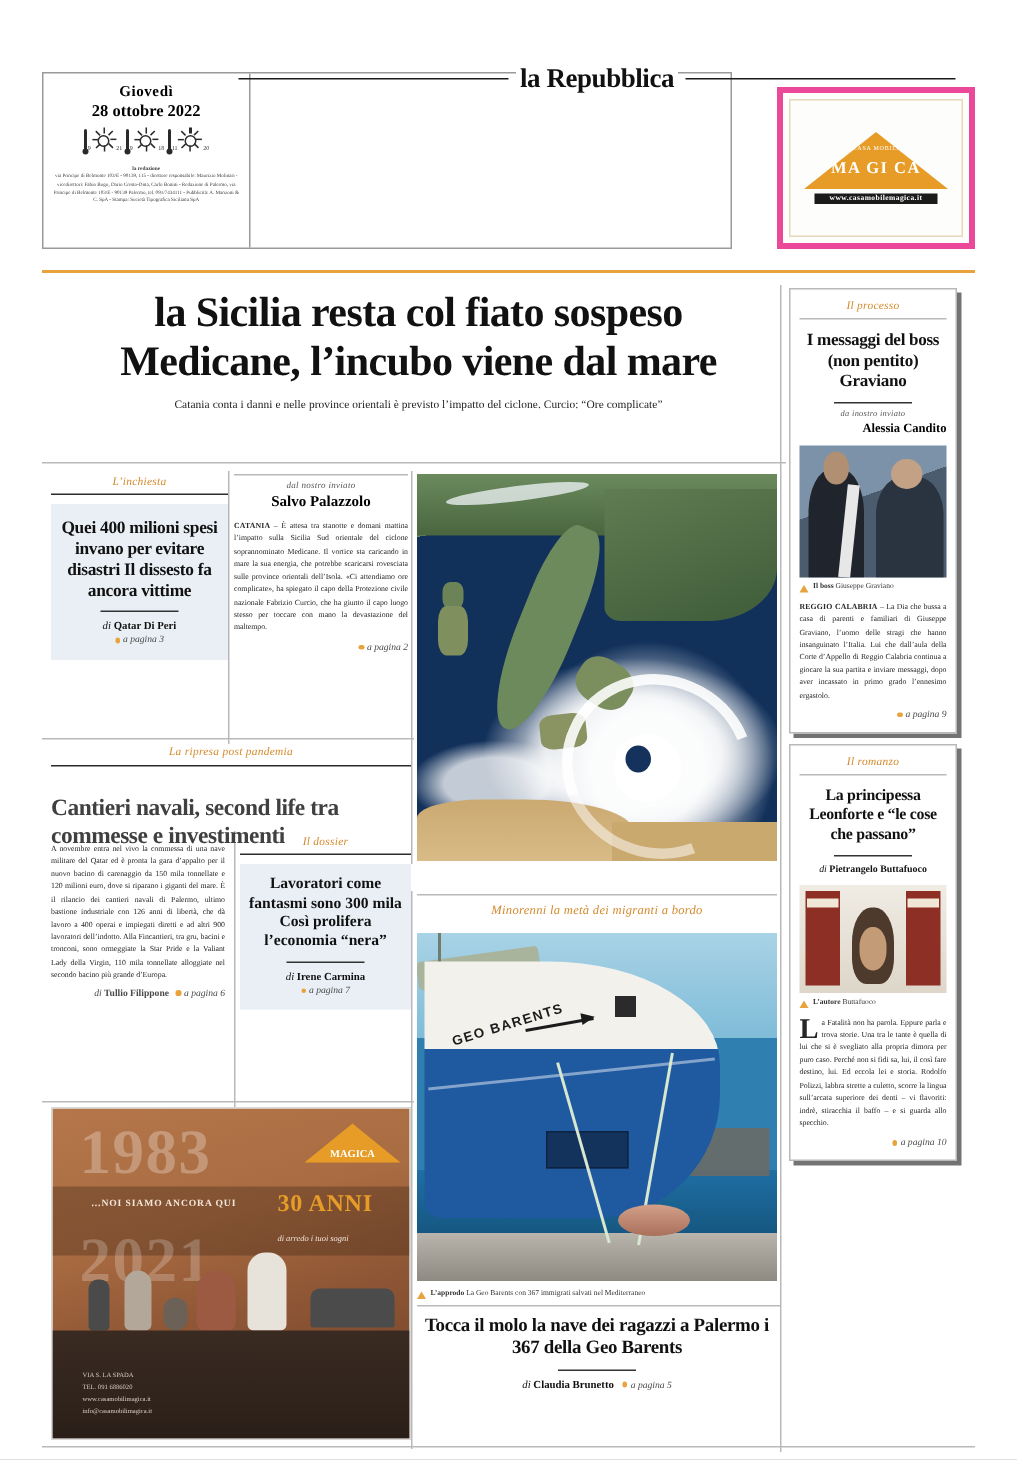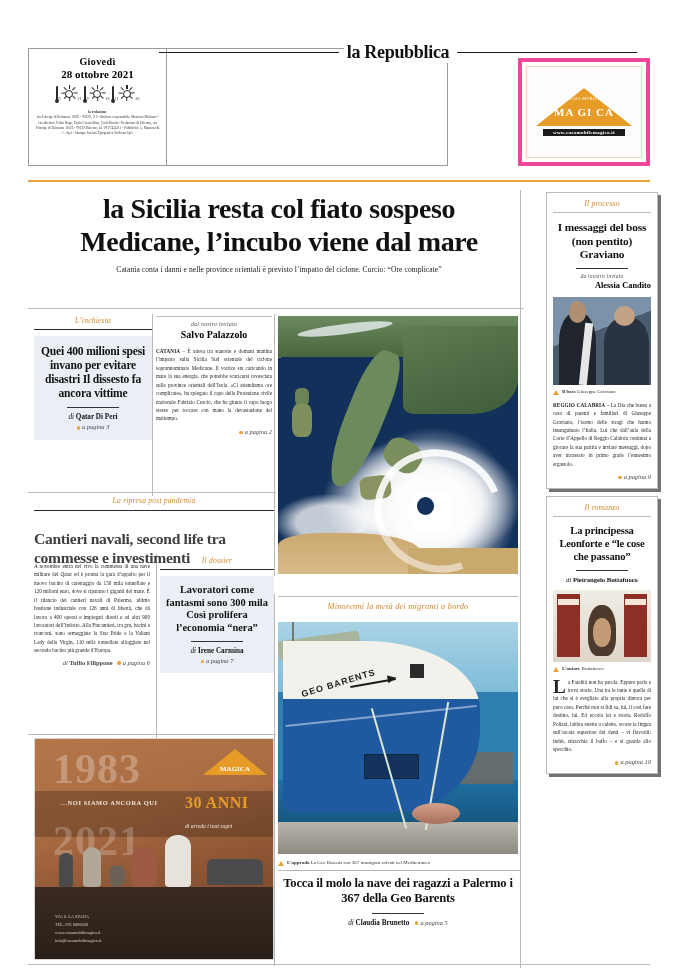--- a/index.html
+++ b/index.html
@@ -2,21 +2,21 @@
 <html><head>
 <meta charset="utf-8">
 <style>
   html,body{margin:0;padding:0;background:#bfbfbf;}
   body{font-family:"Liberation Serif",serif;}
   .page{position:relative;width:678px;height:973px;background:#ffffff;overflow:hidden;}
   .sheet{position:absolute;left:0;top:0;width:678px;height:973px;background:#fff;}
 
   
   .masthead{position:absolute;left:28px;top:48px;width:622px;height:130px;}
-  .mh-box{position:absolute;left:0;top:0;width:420px;height:118px;border:1px solid #9a9a9a;box-sizing:border-box;background:#fff;}
+  .mh-box{position:absolute;left:0;top:0;width:460px;height:118px;border:1px solid #9a9a9a;box-sizing:border-box;background:#fff;}
   .mh-left{position:absolute;left:0;top:0;width:138px;height:116px;border-right:1px solid #9a9a9a;box-sizing:border-box;text-align:center;}
   .mh-day{font-weight:bold;font-size:10px;letter-spacing:.4px;margin-top:7px;}
   .mh-date{font-weight:bold;font-size:11px;margin-top:1px;}
   .weather{display:flex;justify-content:center;align-items:center;gap:2px;margin-top:6px;}
   .wx-cell{display:flex;align-items:center;gap:1px;}
   .therm{width:2px;height:15px;background:#2a2a2a;border-radius:1px;position:relative;}
   .therm:after{content:"";position:absolute;left:-1px;bottom:-2px;width:4px;height:4px;background:#2a2a2a;border-radius:50%;}
   .sun{position:relative;width:15px;height:15px;}
   .sun .core{position:absolute;left:3.5px;top:3.5px;width:8px;height:8px;border:1.3px solid #2a2a2a;border-radius:50%;box-sizing:border-box;}
   .sun .ray{position:absolute;left:7px;top:-1px;width:1.2px;height:4px;background:#2a2a2a;transform-origin:0.6px 8px;}
@@ -131,21 +131,21 @@
   .ship .rope2{position:absolute;left:66%;top:34%;width:1.8px;height:56%;background:#d8e7d0;transform:rotate(10deg);}
   .ship .fender{position:absolute;left:56%;bottom:13%;width:20%;height:9%;background:linear-gradient(180deg,#d3a08a,#a9705a);border-radius:50%;}
   .ship .mast{position:absolute;left:6%;top:0;width:1.4px;height:22%;background:#707c6e;}
   .ship .crane{position:absolute;left:0;top:6%;width:34%;height:8%;background:#a8b49c;transform:rotate(-8deg);border-radius:3px;}
   .ship .far{position:absolute;right:2%;top:56%;width:22%;height:14%;background:#6d6a63;opacity:.85;}
 
   .bottomhead{position:absolute;left:278px;top:876px;width:240px;}
   .bh-h{font-size:12.6px;line-height:15.4px;font-weight:bold;text-align:center;color:#111;letter-spacing:-.2px;}
 
   
-  .rightcol{position:absolute;left:526px;top:192px;width:112px;margin-left:20px;}
+  .rightcol{position:absolute;left:526px;top:192px;width:112px;}
   .rbox{border:1px solid #b9b9b9;box-sizing:border-box;background:#fff;position:relative;}
   .rbox.shadow{box-shadow:3px 3px 0 rgba(0,0,0,.55);}
   .r-h{font-size:11.4px;line-height:13.6px;font-weight:bold;text-align:center;color:#111;letter-spacing:-.2px;}
   .r-h.small{font-size:10.6px;line-height:12.8px;}
   .photo-proc{height:88px;background:linear-gradient(160deg,#7c92a8 0 40%,#4a5c6e 40% 100%);position:relative;overflow:hidden;}
   .photo-proc .man1{position:absolute;left:6%;top:18%;width:38%;height:82%;background:#20242c;border-radius:40% 40% 0 0;}
   .photo-proc .man1 h{position:absolute;left:26%;top:-16%;width:48%;height:30%;background:#b08f72;border-radius:50%;}
   .photo-proc .man2{position:absolute;right:2%;top:24%;width:46%;height:76%;background:#2a3340;border-radius:38% 38% 0 0;}
   .photo-proc .man2 h{position:absolute;left:22%;top:-18%;width:46%;height:30%;background:#c3a184;border-radius:50%;}
   .photo-proc .stripe{position:absolute;left:30%;top:30%;width:8%;height:70%;background:#e7e7e7;transform:rotate(6deg);}
@@ -161,21 +161,21 @@
 </head>
 <body>
 
 <div class="page">
 <div class="sheet">
 
   <div class="masthead">
     <div class="mh-box">
       <div class="mh-left">
         <div class="mh-day">Giovedì</div>
-        <div class="mh-date">28 ottobre 2021</div>
+        <div class="mh-date">28 ottobre 2022</div>
         <div class="weather">
           <div class="wx-cell">
             <div class="therm"></div>
             <span class="wx-num">9</span>
             <div class="sun">
               <div class="core"></div>
               <div class="ray" style="transform:rotate(0deg)"></div>
                   <div class="ray" style="transform:rotate(45deg)"></div>
               <div class="ray" style="transform:rotate(90deg)"></div>
                   <div class="ray" style="transform:rotate(135deg)"></div>

